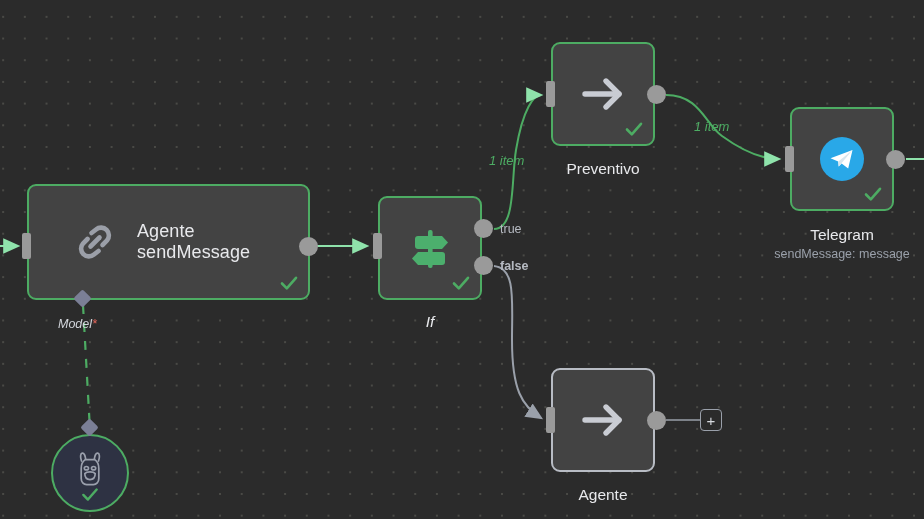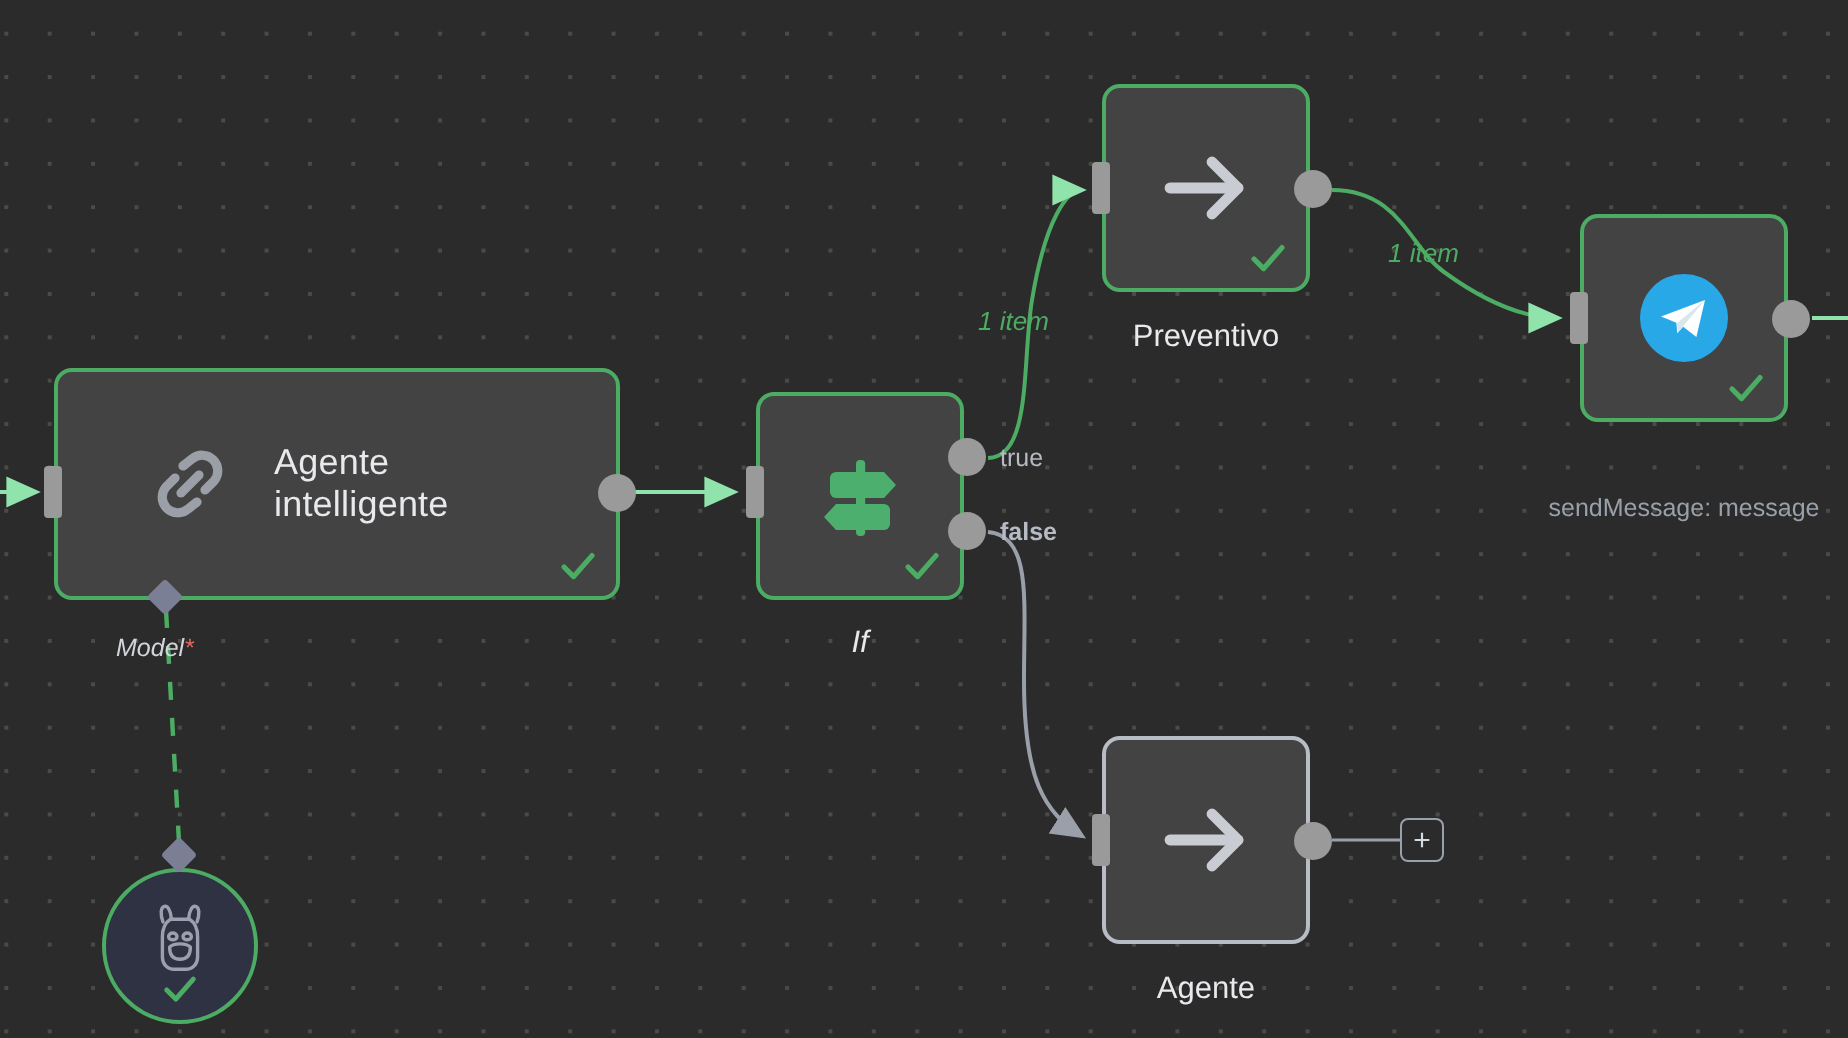--- a/index.html
+++ b/index.html
@@ -220,21 +220,21 @@
       <svg width="48" height="48" viewBox="0 0 48 48" xmlns="http://www.w3.org/2000/svg">
         <g stroke="#9b9fa8" stroke-width="4.6" fill="none" stroke-linecap="round">
           <path d="M19.5,28.5 L28.5,19.5"></path>
           <path d="M16.5,21 L12,25.5 a7.8,7.8 0 0 0 11,11 L27.5,33"></path>
           <path d="M31.5,27 L36,22.5 a7.8,7.8 0 0 0 -11,-11 L20.5,15"></path>
         </g>
       </svg>
     </span>
     <div style="margin-left:18px;">
       <div class="node-title-inside">Agente</div>
-      <div class="node-title-inside">intelligente</div>
+      <div class="node-title-inside">sendMessage</div>
     </div>
     <span class="node-check">
       <svg width="20" height="20" viewBox="0 0 20 20" xmlns="http://www.w3.org/2000/svg">
         <path d="M3,10.5 L7.8,15.3 L17,4.8" stroke="#4dac63" stroke-width="2.6" fill="none" stroke-linecap="round" stroke-linejoin="round"></path>
       </svg>
     </span>
   </div>
   <div class="port-in" style="left:22px; top:233px;"></div>
   <div class="port-out" style="left:299px; top:237px;"></div>
 
@@ -293,20 +293,21 @@
       </svg>
     </span>
     <span class="node-check">
       <svg width="20" height="20" viewBox="0 0 20 20" xmlns="http://www.w3.org/2000/svg">
         <path d="M3,10.5 L7.8,15.3 L17,4.8" stroke="#4dac63" stroke-width="2.6" fill="none" stroke-linecap="round" stroke-linejoin="round"></path>
       </svg>
     </span>
   </div>
   <div class="port-in" style="left:785px; top:146px;"></div>
   <div class="port-out" style="left:886px; top:150px;"></div>
+  <div class="node-caption" style="left:762px; top:226px; width:160px;">Telegram</div>
   <div class="node-subcaption" style="left:752px; top:247px; width:180px;">sendMessage: message</div>
 
   <div class="node square idle" style="left:551px; top:368px; width:104px; height:104px;">
     <span class="node-icon">
       <svg width="56" height="56" viewBox="0 0 56 56" xmlns="http://www.w3.org/2000/svg">
         <g stroke="#c9ccd3" stroke-width="5.4" fill="none" stroke-linecap="round" stroke-linejoin="round">
           <path d="M10,28 L44,28"></path>
           <path d="M31,15 L44,28 L31,41"></path>
         </g>
       </svg>

